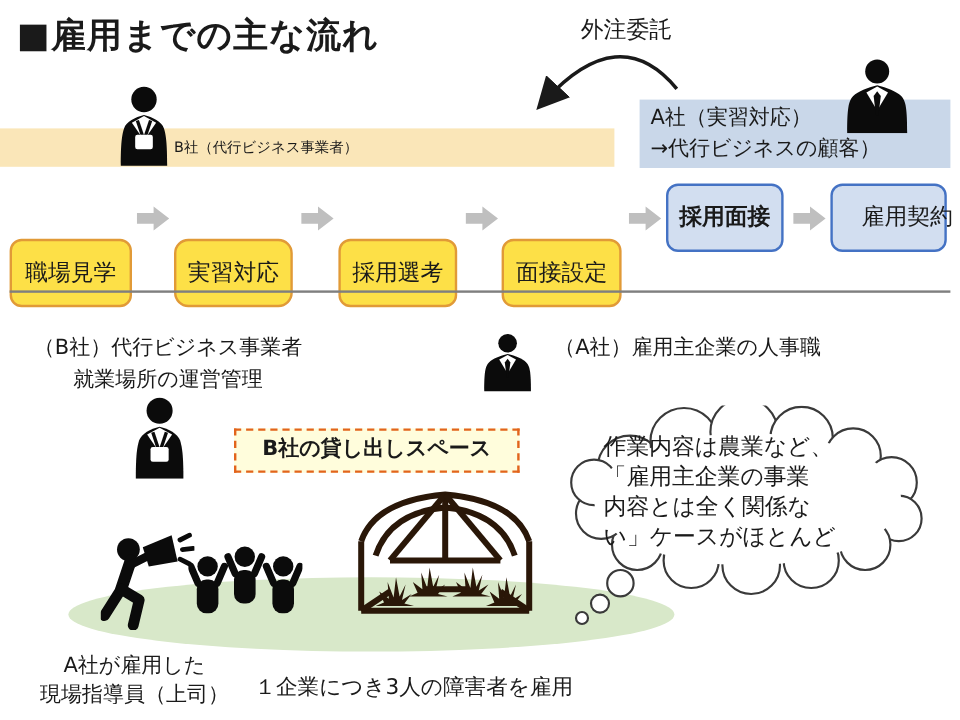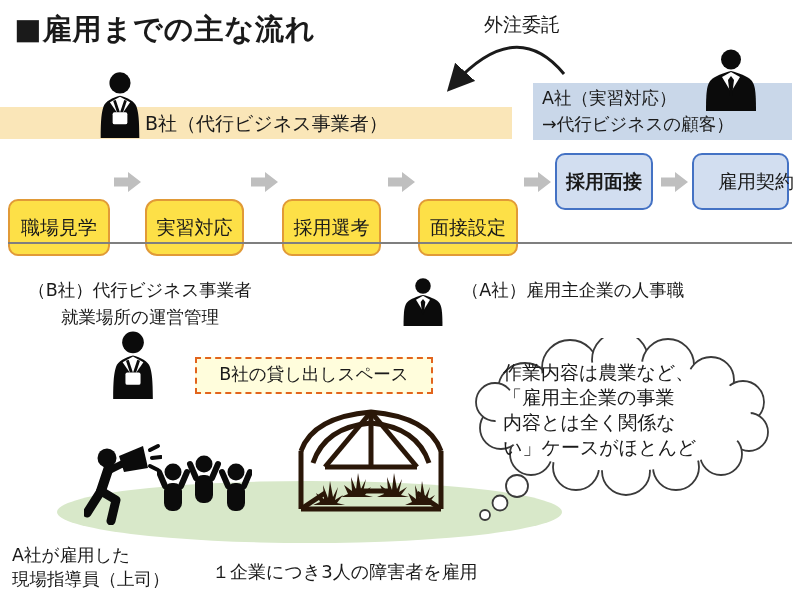--- a/index.html
+++ b/index.html
@@ -6,53 +6,53 @@
   html,body { width:800px; height:600px; background:#fff; font-family:"DejaVu Sans","Liberation Sans",sans-serif; color:#1a1a1a; }
   #canvas { position:relative; width:800px; height:600px; overflow:hidden; background:#fff; }
   .abs { position:absolute; }
 
   .title { left:14px; top:10px; font-size:29px; font-weight:bold; letter-spacing:1px; }
 
   .outsourcing-label { left:484px; top:12px; font-size:19px; }
   .arc-arrow { left:440px; top:34px; }
 
   .b-banner { left:0; top:107px; width:512px; height:32px; background:#fae6b8; }
-  .b-banner-text { position:absolute; left:145px; top:0; line-height:32px; font-size:19px; white-space:nowrap; }
+  .b-banner-text { position:absolute; left:145px; top:0; line-height:32px; font-size:12px; white-space:nowrap; }
   .b-worker { left:97px; top:70px; z-index:2; }
 
   .a-box { left:533px; top:83px; width:259px; height:57px; background:#c9d7e9; padding:2px 0 0 9px; }
   .a-box div { font-size:17.5px; line-height:26px; white-space:nowrap; }
   .a-businessman { left:704px; top:49px; z-index:2; }
 
   .step { top:153px; height:57px; border-radius:10px; text-align:center; line-height:53px; font-size:19px; white-space:nowrap; }
   .step--b { background:#fde047; border:2.5px solid #e19a37;margin-top:46px; }
   .step--a { background:#d2def0; border:2.5px solid #4472c4; }
   .flow-arrow { top:171px; }
 
   .divider { left:8px; top:242px; width:784px; border-top:2px solid #7f7f7f; }
 
   .b-role { left:8px; top:277px; width:264px; text-align:center; font-size:17.5px; line-height:27px; }
   .b-worker2 { left:108px; top:331px; }
 
   .a-businessman2 { left:402px; top:276px; }
   .a-role { left:443px; top:277px; width:260px; text-align:center; font-size:17.5px; line-height:27px; }
 
   .rental-box { left:195px; top:357px; width:238px; height:37px; background:#fffddc;
-                border:2.5px dashed #e2641c; text-align:center; line-height:31px; font-size:17.5px; }
+                border:2.5px dashed #e2641c; text-align:center; line-height:31px; font-size:17.5px;font-weight:bold; }
 
   .ground { left:57px; top:481px; width:505px; height:62px; background:#d8e8c9; border-radius:50%; z-index:0; }
 
   .megaphone-person { left:84px; top:443px; z-index:1; }
   .cheer-trio { left:157px; top:455px; z-index:1; }
   .greenhouse { left:293px; top:405px; z-index:1; }
 
   .cloud-wrap { left:465px; top:338px; z-index:2; }
   .cloud-text { left:503px; top:360px; width:222px; font-size:19px; line-height:25px; z-index:3; }
 
-  .caption-sup { left:12px; top:543px; width:200px; font-size:17.5px; line-height:24px; }
+  .caption-sup { left:12px; top:543px; width:200px; text-align:center; font-size:17.5px; line-height:24px; }
   .caption-emp { left:212px; top:560px; font-size:18px; white-space:nowrap; }
 </style>
 </head>
 <body>
 
 <div id="canvas">
 
   <div class="abs title">■雇用までの主な流れ</div>
 
   <div class="abs outsourcing-label">外注委託</div>

